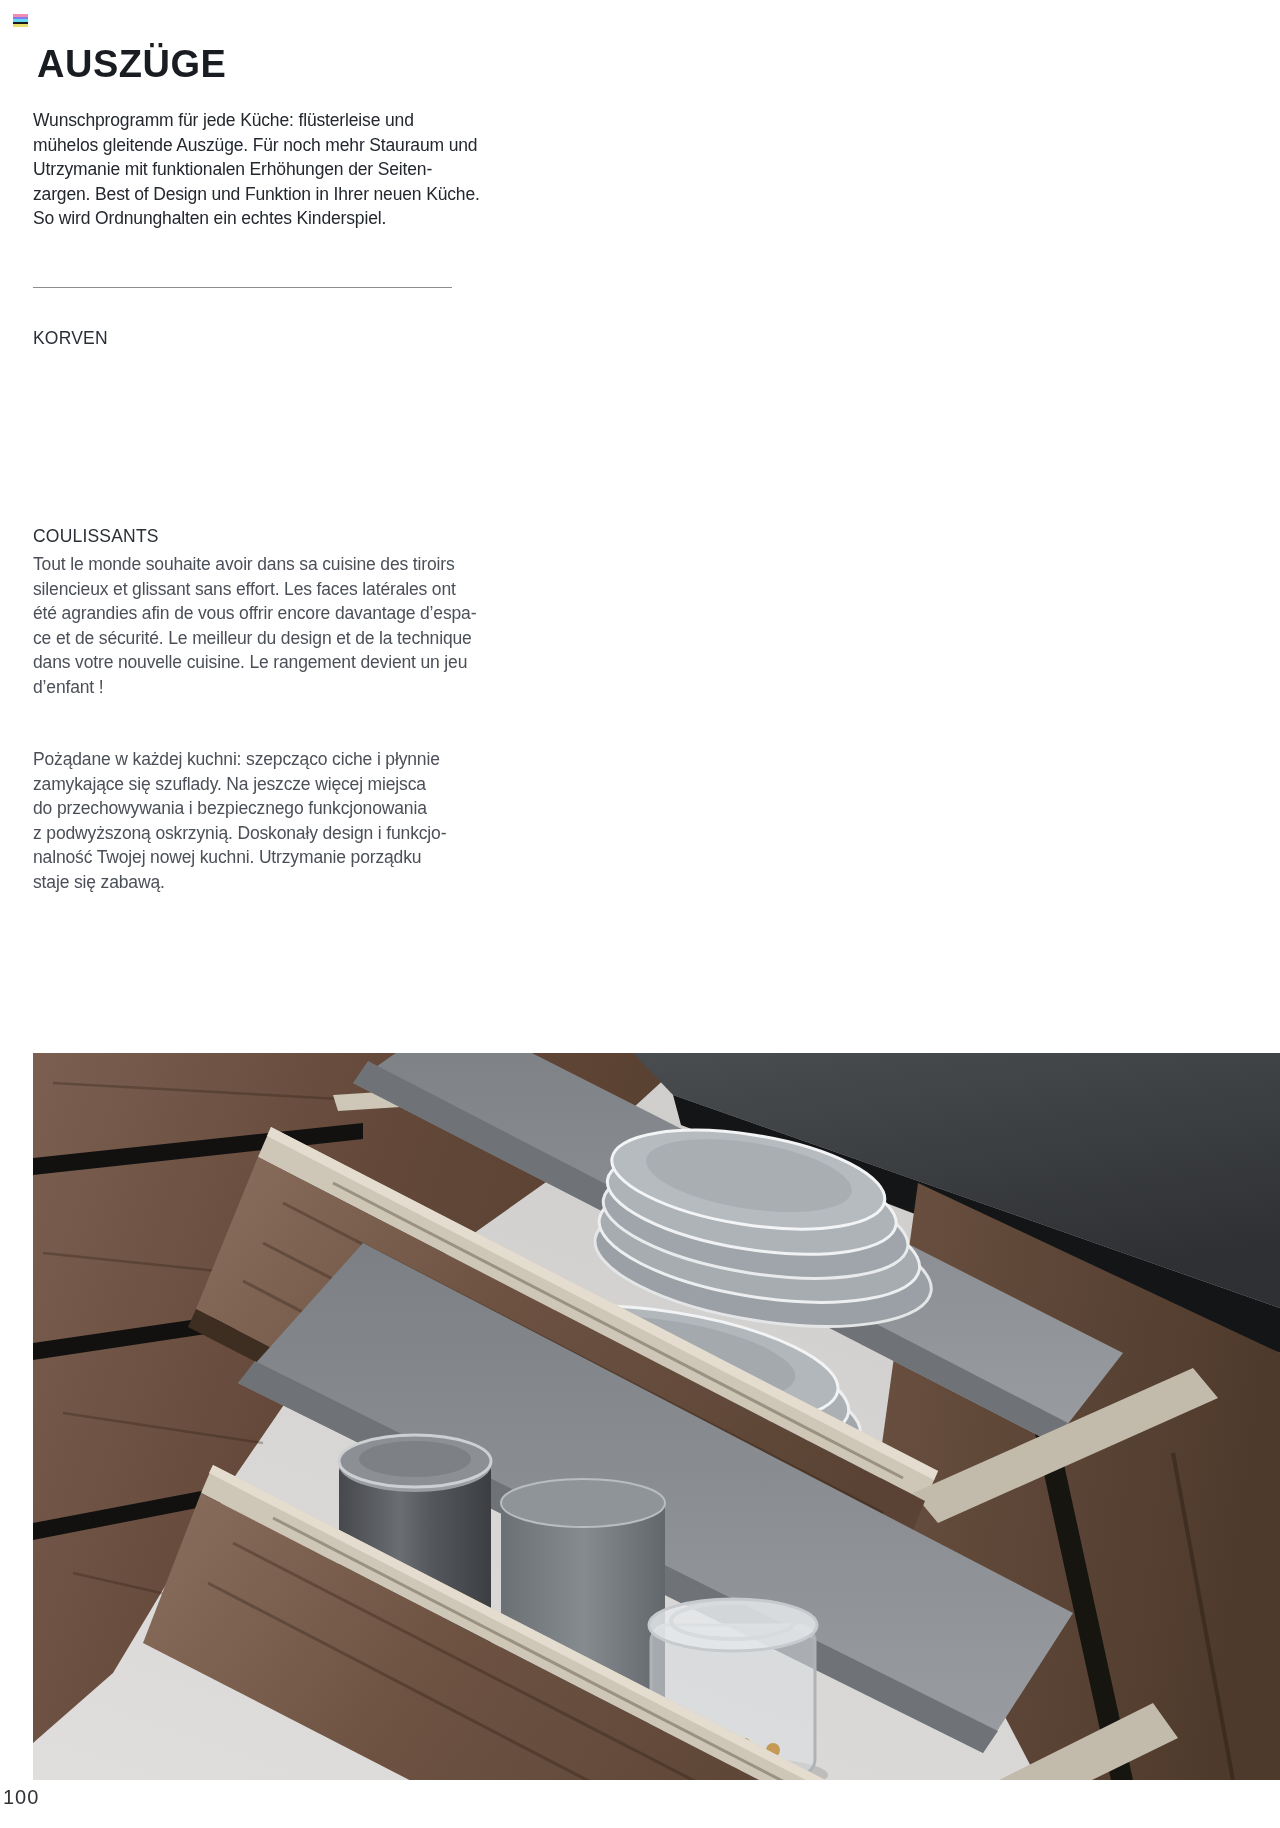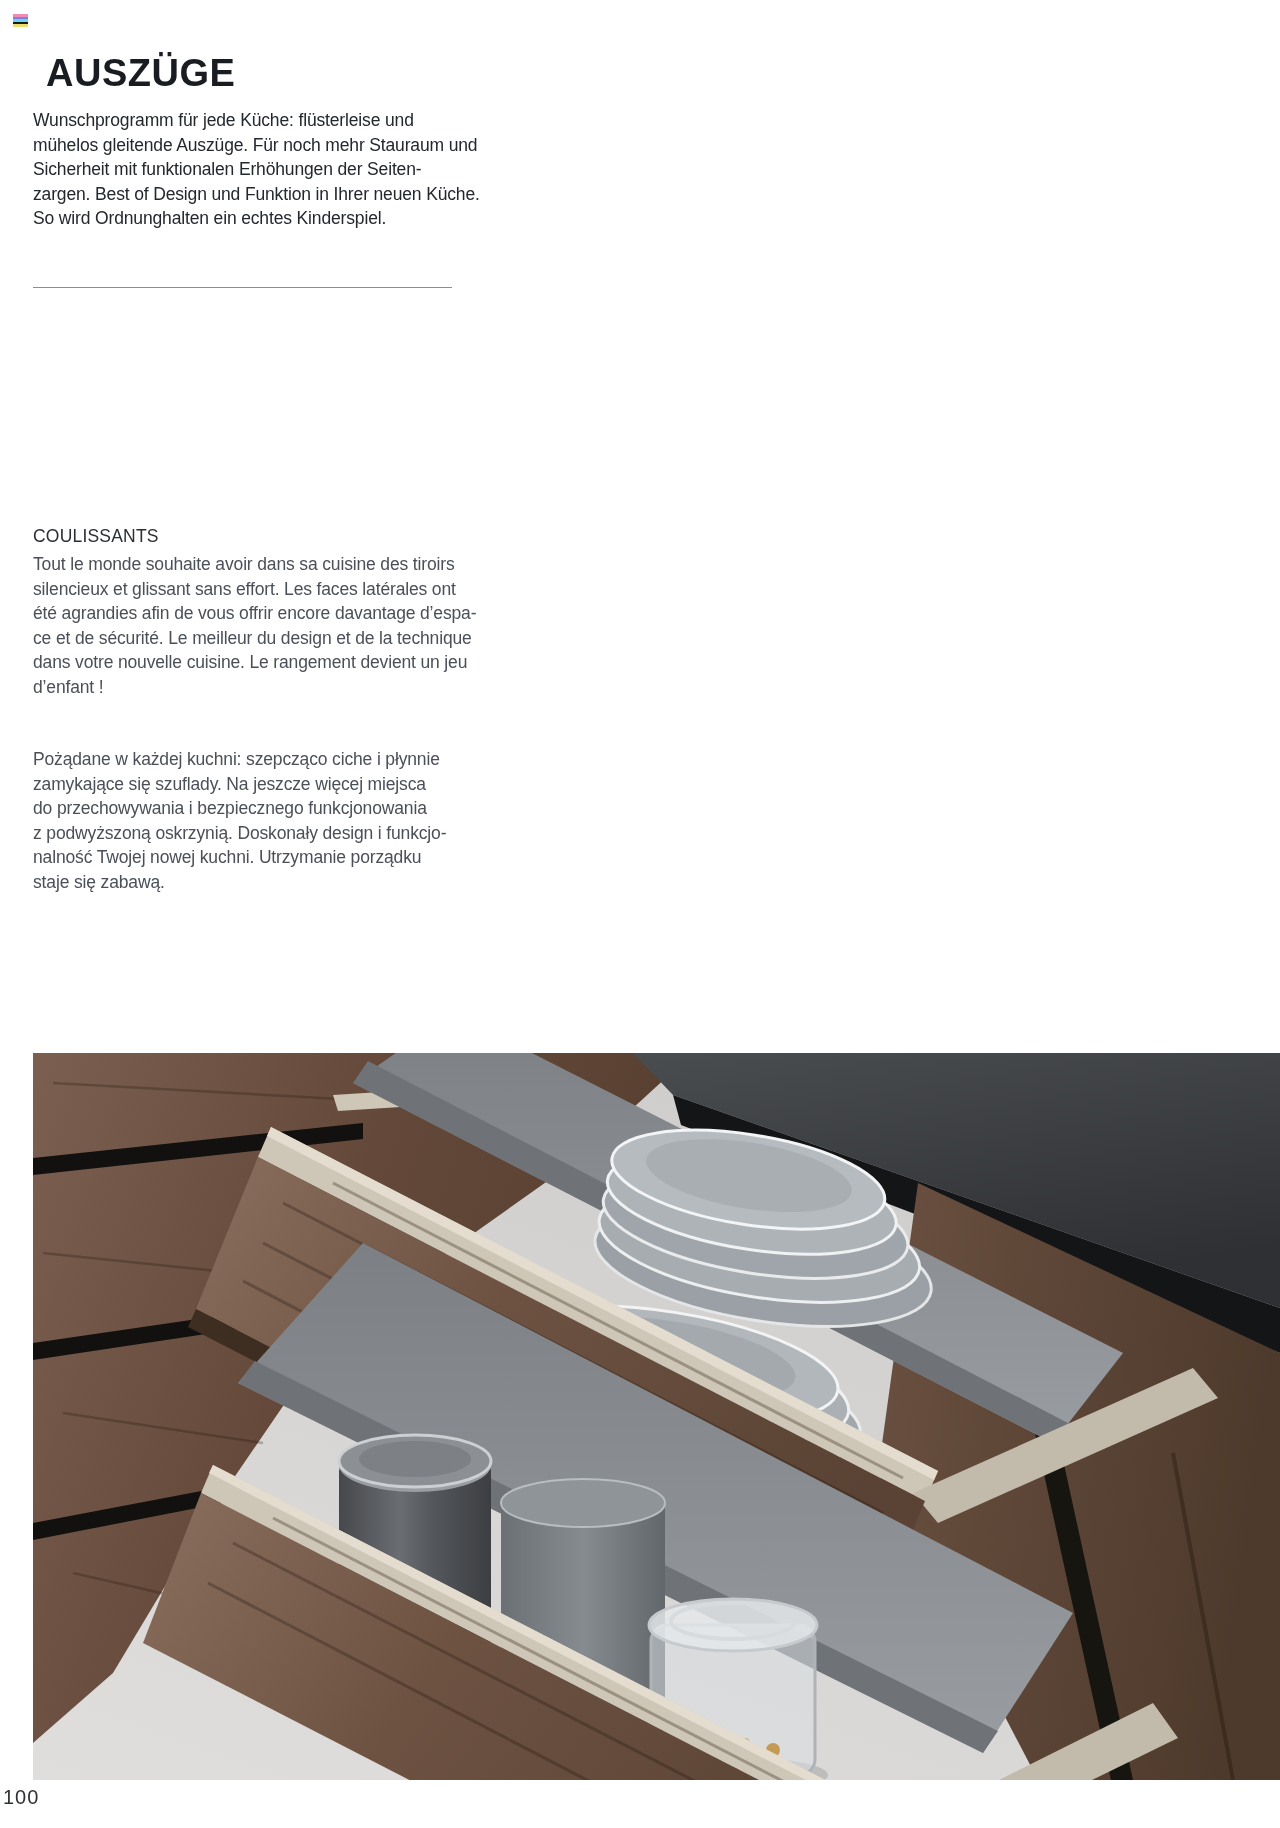--- a/index.html
+++ b/index.html
@@ -7,21 +7,21 @@
     width:1280px;height:1828px;position:relative;overflow:hidden;
     background:#ffffff;
     font-family:"Liberation Sans","DejaVu Sans",sans-serif;
     -webkit-font-smoothing:antialiased;
   }
   
   .colorbar{position:absolute;left:13px;top:14px;width:15px;display:flex;flex-direction:column;}
   .colorbar .stripe{height:2.6px;width:100%;}
   
   .page-title{
-    position:absolute;left:33px;top:40px;margin:13px;
+    position:absolute;left:33px;top:40px;margin:4px;
     font-size:38px;font-weight:800;letter-spacing:.5px;color:#191c20;line-height:1.1;
   }
   
   .para{
     position:absolute;left:33px;width:470px;
     font-size:17.5px;line-height:24.5px;letter-spacing:-.15px;
     white-space:pre-wrap;margin:0;
   }
   .intro-para{top:108px;color:#23272e;font-weight:500;}
   .divider{position:absolute;left:33px;top:287px;width:419px;height:0;border-top:1px solid #8d8d8d;}
@@ -55,27 +55,28 @@
   <div class="stripe" style="background: rgb(127, 124, 240);"></div>
   <div class="stripe" style="background: rgb(102, 217, 240);"></div>
   <div class="stripe" style="background: rgb(27, 27, 27);"></div>
   <div class="stripe" style="background: rgb(232, 224, 106);"></div>
 </div>
 
 <h1 class="page-title">AUSZÜGE</h1>
 
 <p class="para intro-para">Wunschprogramm für jede Küche: flüsterleise und
 mühelos gleitende Auszüge. Für noch mehr Stauraum und
-Sicherheit mit funktionalen Erhöhungen der Seiten-
+Utrzymanie mit funktionalen Erhöhungen der Seiten-
 zargen. Best of Design und Funktion in Ihrer neuen Küche.
 So wird Ordnunghalten ein echtes Kinderspiel.</p>
 
 <div class="divider"></div>
 
 <div class="section section-korven">
+  <h2 class="section-heading">KORVEN</h2>
 </div>
 
 <div class="section section-coulissants">
   <h2 class="section-heading">COULISSANTS</h2>
   <p class="para body-para">Tout le monde souhaite avoir dans sa cuisine des tiroirs
 silencieux et glissant sans effort. Les faces latérales ont
 été agrandies afin de vous offrir encore davantage d’espa-
 ce et de sécurité. Le meilleur du design et de la technique
 dans votre nouvelle cuisine. Le rangement devient un jeu
 d’enfant !</p>

